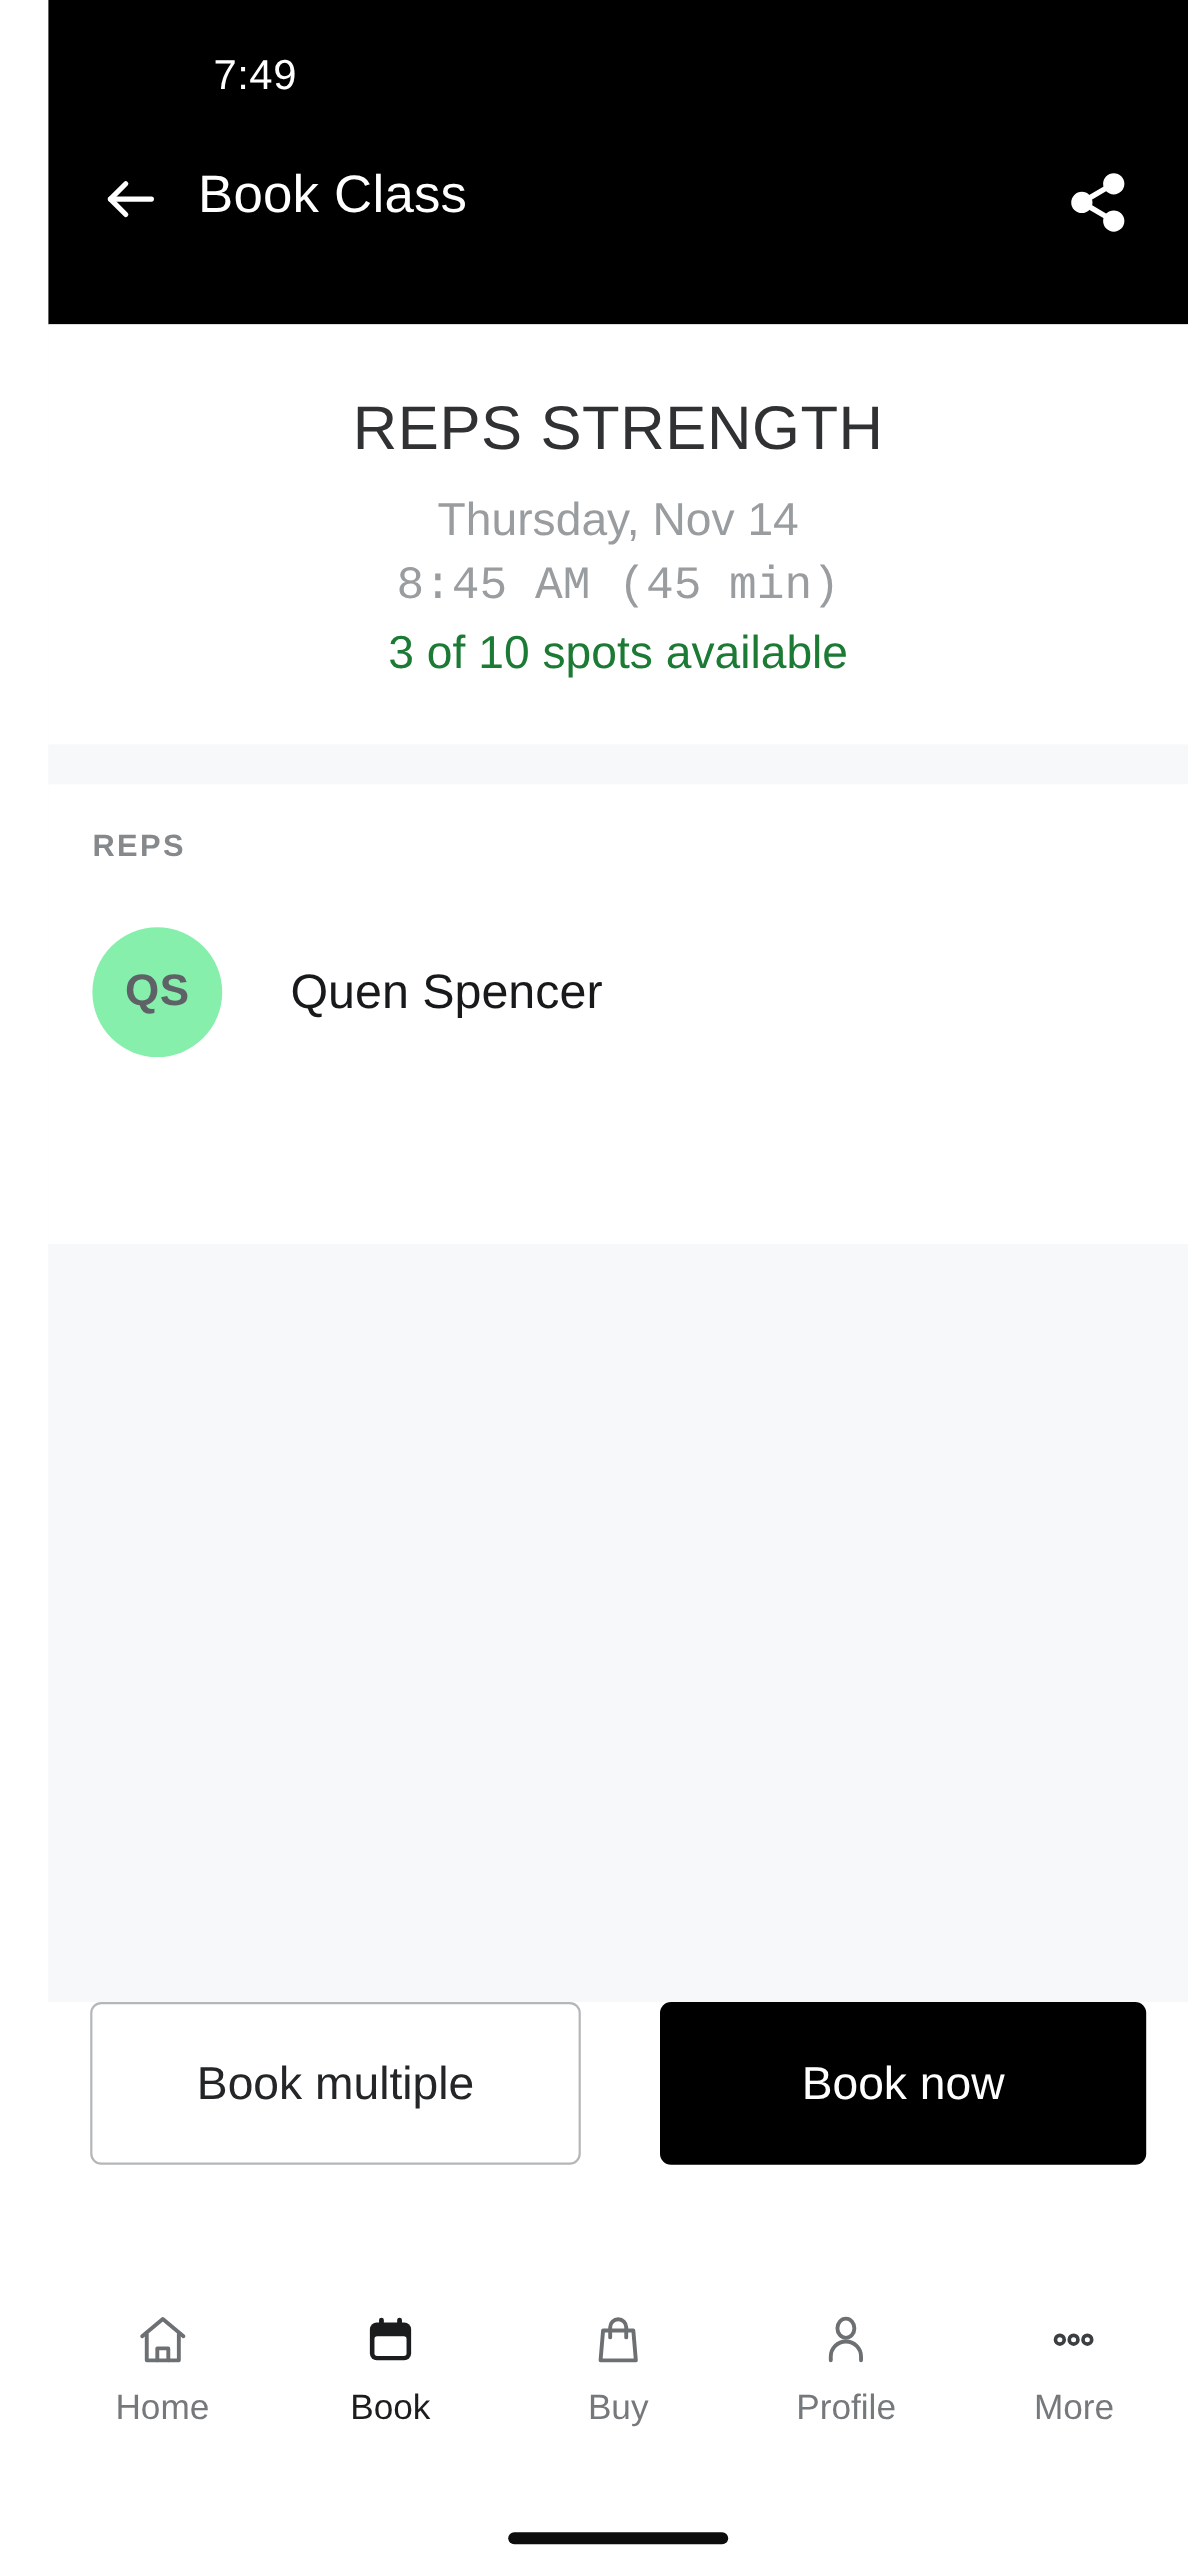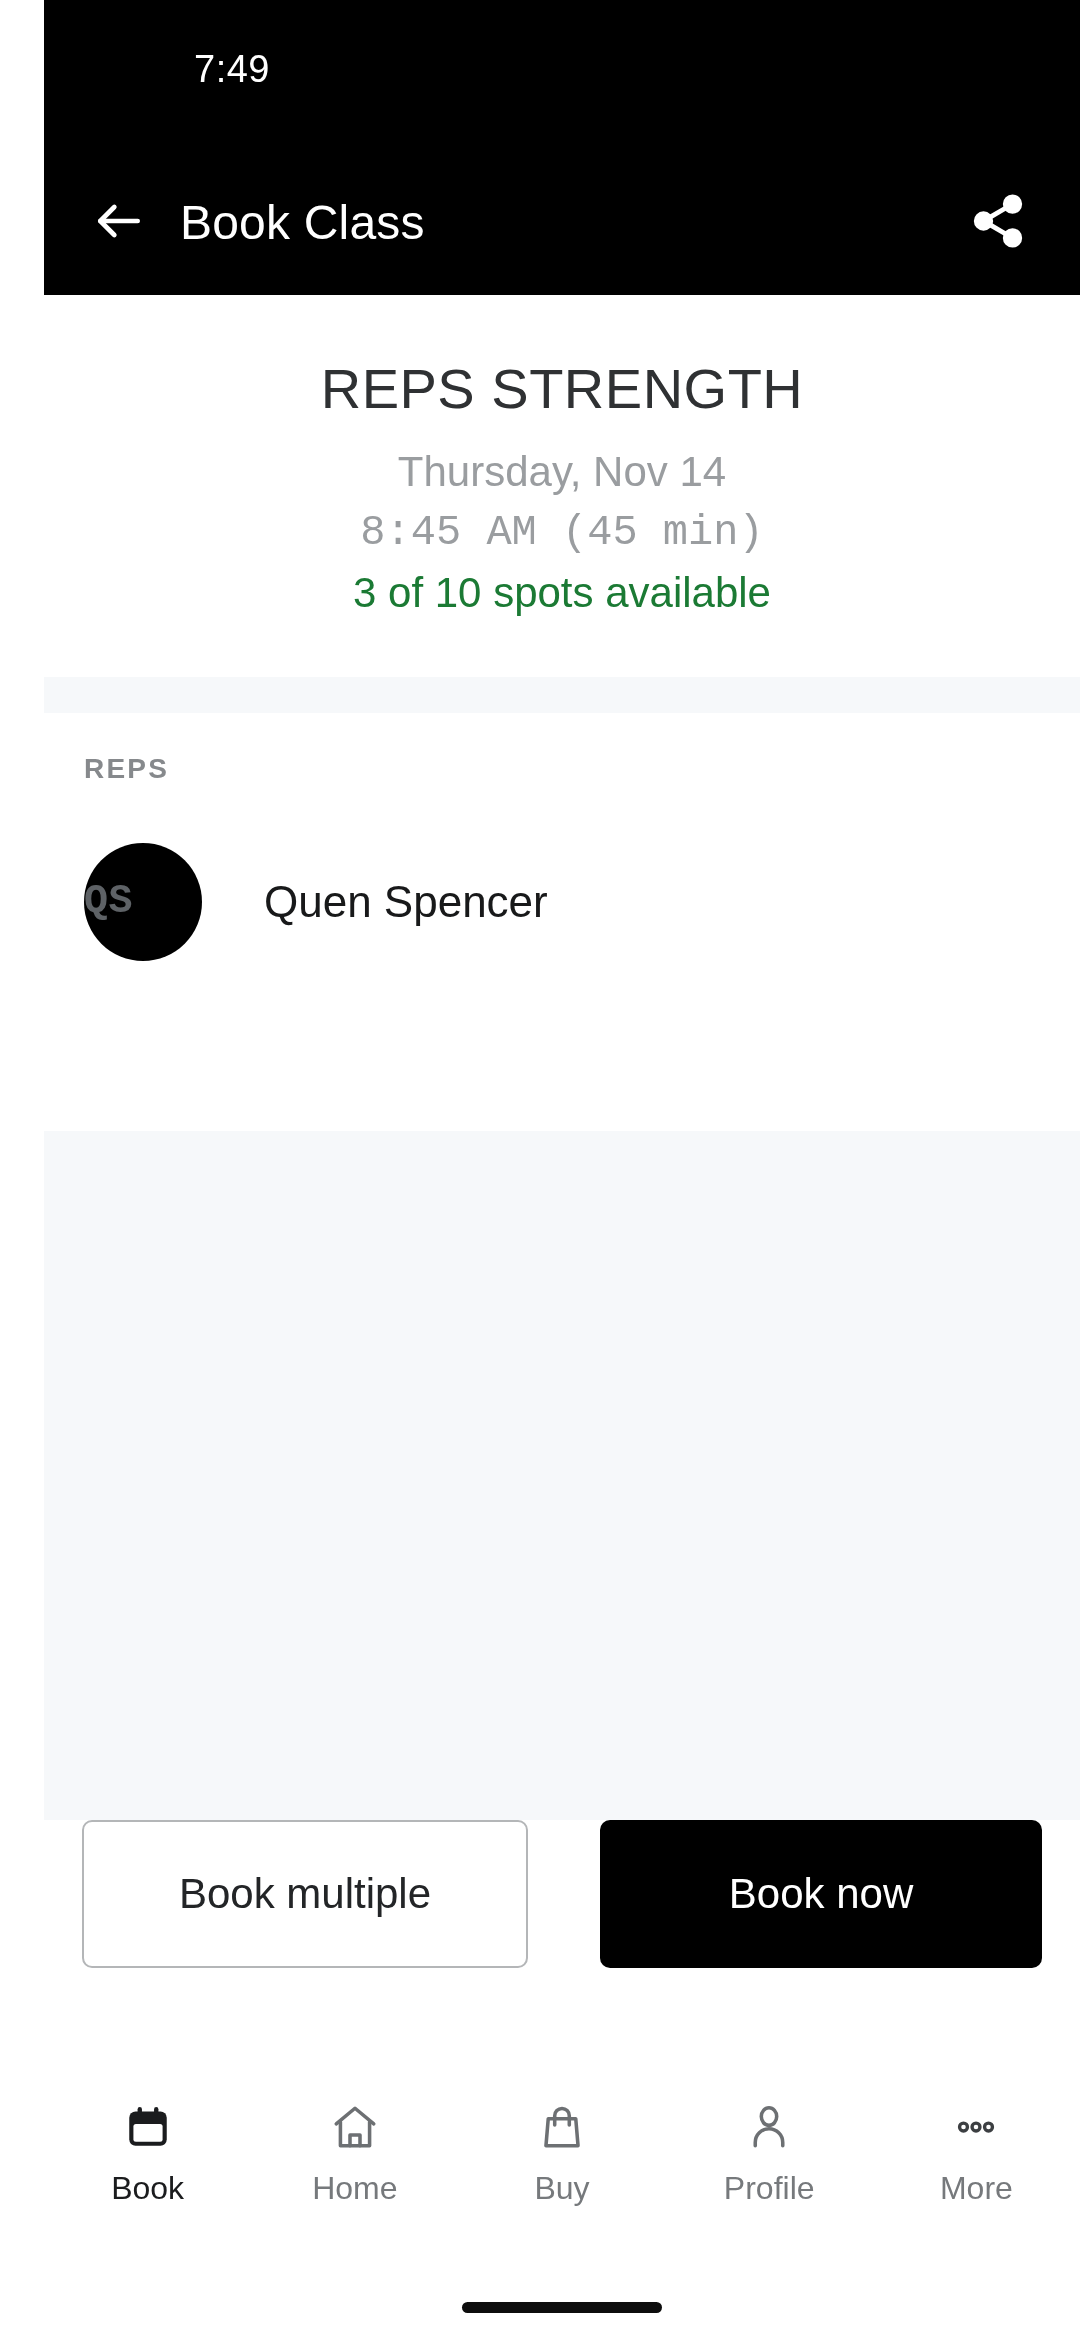--- a/index.html
+++ b/index.html
@@ -37,21 +37,20 @@
     font-size: 38px;
     letter-spacing: 0.5px;
   }
 
   
   .app-bar {
     height: 145px;
     background: #000000;
     flex: 0 0 auto;
     display: flex;
-    align-items: center;
     padding: 0 40px 0 42px;
   }
   .back-btn {
     width: 66px;
     height: 66px;
     display: flex;
     align-items: center;
     justify-content: center;
     flex: 0 0 auto;
   }
@@ -134,26 +133,25 @@
   }
   .staff-row {
     display: flex;
     align-items: center;
     margin-top: 58px;
   }
   .avatar {
     width: 118px;
     height: 118px;
     border-radius: 50%;
-    background: #000000;
-    display: flex;
-    align-items: center;
-    justify-content: flex-start;
-    flex: 0 0 auto;
-    font-family: Liberation Mono, monospace;
+    background: #86efac;
+    display: flex;
+    align-items: center;
+    justify-content: center;
+    flex: 0 0 auto;
   }
   .avatar-initials {
     font-size: 40px;
     color: #5e6266;
     font-weight: bold;
     letter-spacing: 0.5px;
   }
   .staff-name {
     font-size: 44px;
     color: #18191a;
@@ -292,46 +290,46 @@
     <div class="filler"></div>
   </div>
 
   <div class="action-bar">
     <div class="btn btn-outline">Book multiple</div>
     <div class="btn btn-filled">Book now</div>
   </div>
 
   <div class="bottom-nav">
 
+    <div class="nav-item">
+      <div class="nav-icon">
+        <svg width="50" height="50" viewBox="0 0 24 24" fill="none" stroke="#6d7073" stroke-width="1.7" stroke-linecap="round" stroke-linejoin="round">
+          <path d="M3 10.5 12 3l9 7.5"></path>
+          <path d="M5 9.6V21h14V9.6"></path>
+          <path d="M9.6 21v-5.2h4.8V21"></path>
+        </svg>
+      </div>
+      <div class="nav-label">Home</div>
+    </div>
+
     <div class="nav-item active">
       <div class="nav-icon">
         <svg width="50" height="50" viewBox="0 0 24 24" fill="none">
           <rect x="3" y="4.5" width="18" height="16.5" rx="3" fill="#1b1c1e"></rect>
           <rect x="5" y="10.5" width="14" height="8.6" rx="1.2" fill="#ffffff"></rect>
           <rect x="7" y="2.4" width="2.1" height="4" rx="1.05" fill="#1b1c1e"></rect>
           <rect x="14.9" y="2.4" width="2.1" height="4" rx="1.05" fill="#1b1c1e"></rect>
         </svg>
       </div>
       <div class="nav-label">Book</div>
     </div>
 
     <div class="nav-item">
       <div class="nav-icon">
         <svg width="50" height="50" viewBox="0 0 24 24" fill="none" stroke="#6d7073" stroke-width="1.7" stroke-linecap="round" stroke-linejoin="round">
-          <path d="M3 10.5 12 3l9 7.5"></path>
-          <path d="M5 9.6V21h14V9.6"></path>
-          <path d="M9.6 21v-5.2h4.8V21"></path>
-        </svg>
-      </div>
-      <div class="nav-label">Home</div>
-    </div>
-
-    <div class="nav-item">
-      <div class="nav-icon">
-        <svg width="50" height="50" viewBox="0 0 24 24" fill="none" stroke="#6d7073" stroke-width="1.7" stroke-linecap="round" stroke-linejoin="round">
           <path d="M5.4 8h13.2l1.1 13H4.3z"></path>
           <path d="M8.5 11V6.6a3.5 3.5 0 0 1 7 0V11"></path>
         </svg>
       </div>
       <div class="nav-label">Buy</div>
     </div>
 
     <div class="nav-item">
       <div class="nav-icon">
         <svg width="50" height="50" viewBox="0 0 24 24" fill="none" stroke="#6d7073" stroke-width="1.7" stroke-linecap="round" stroke-linejoin="round">

